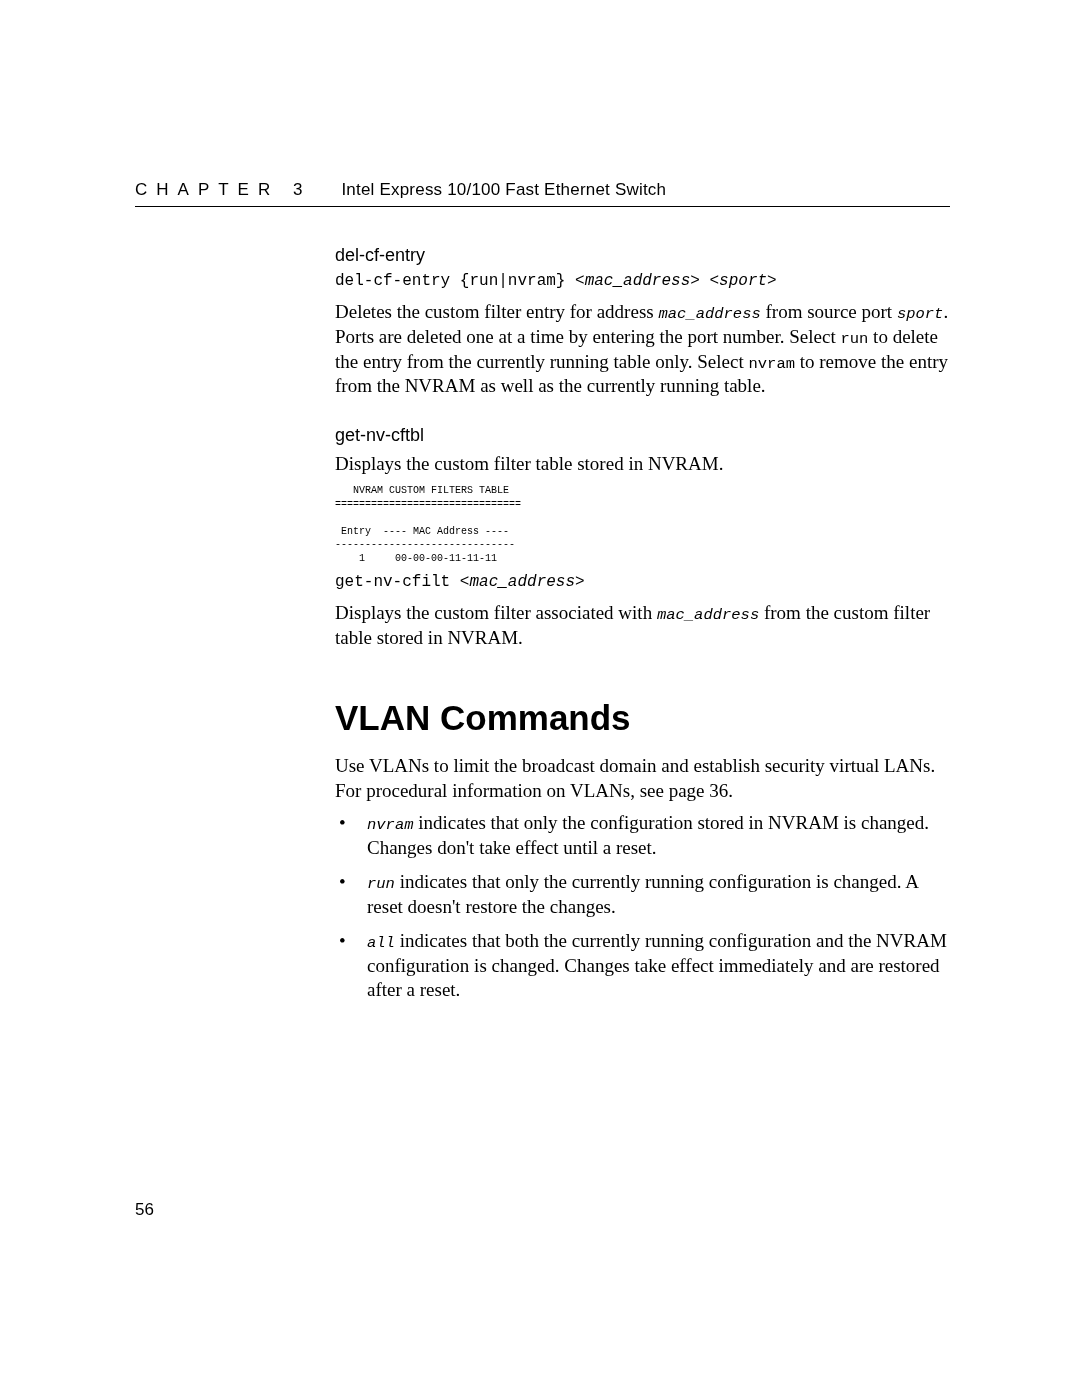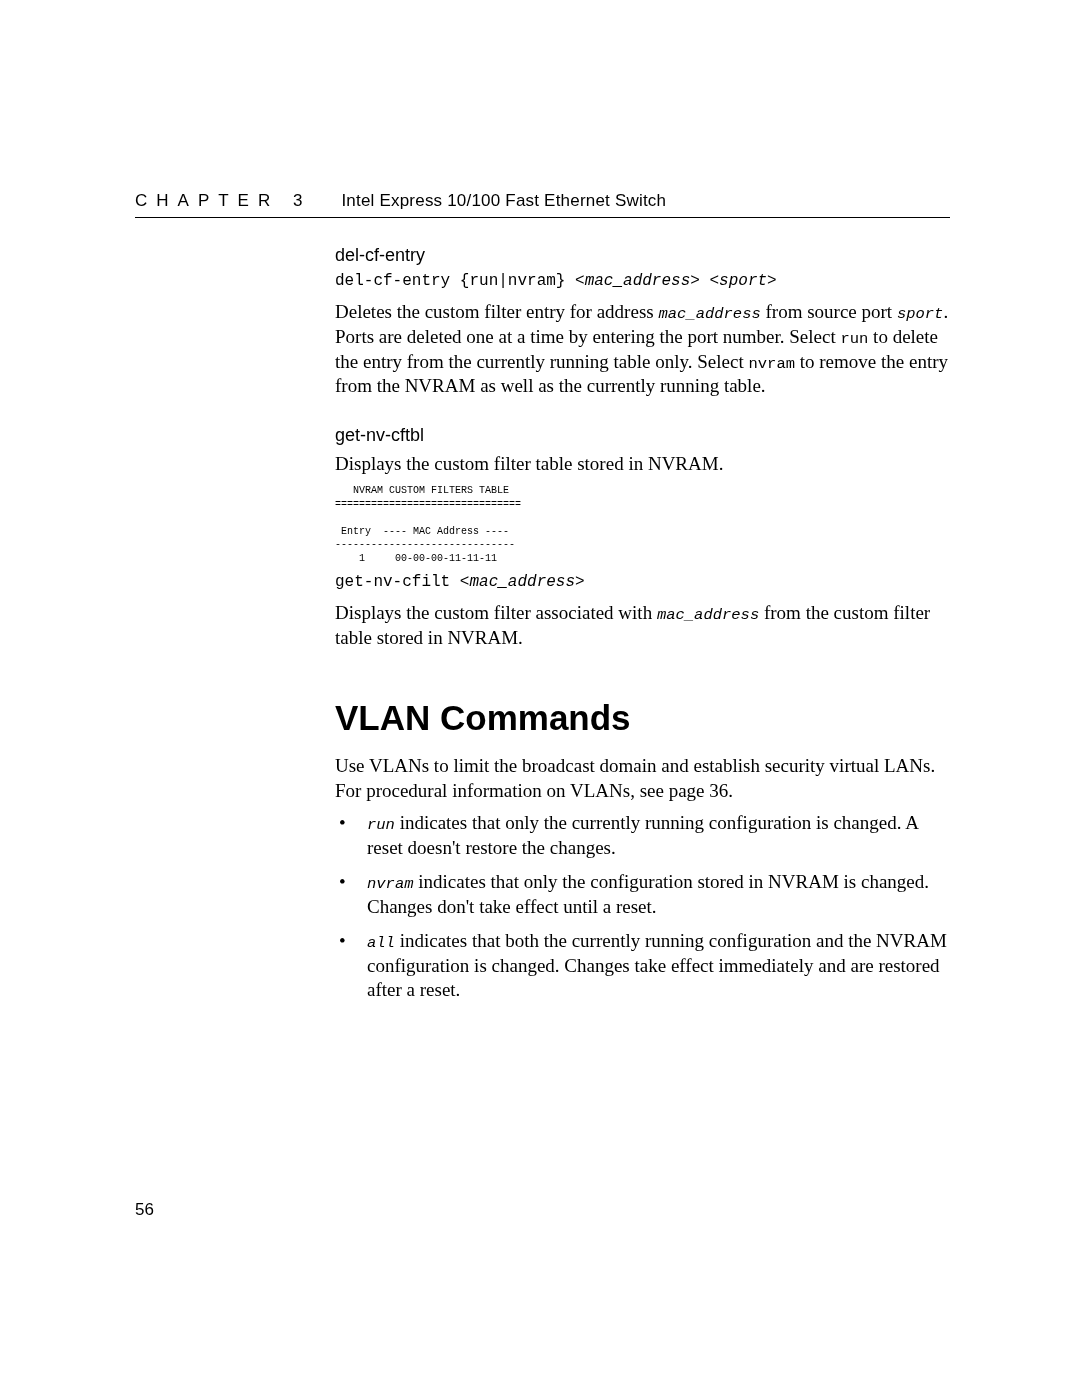--- a/index.html
+++ b/index.html
@@ -18,21 +18,20 @@
       position: absolute;
       top: 180px;
       left: 135px;
       right: 130px;
       display: flex;
       align-items: baseline;
       border-bottom: 1px solid #000;
       padding-bottom: 6px;
       font-family: Helvetica, Arial, sans-serif;
       font-size: 17px;
-      margin-top: 11px;
     }
     .header-chapter {
       letter-spacing: 9px;
       margin-right: 30px;
     }
     .header-title {
       letter-spacing: 0.2px;
     }
     .content {
       margin-top: 65px;
@@ -136,21 +135,21 @@
     1     00-00-00-11-11-11</div>
 
     <div class="cmd-syntax"><span>get-nv-cfilt &lt;</span><i>mac_address</i><span>&gt;</span></div>
     <p class="body-text">
       <span>Displays the custom filter associated with </span><span class="mono-italic">mac_address</span><span> from the custom filter table stored in NVRAM.</span>
     </p>
 
     <div class="section-heading">VLAN Commands</div>
     <p class="body-text">Use VLANs to limit the broadcast domain and establish security virtual LANs. For procedural information on VLANs, see page 36.</p>
     <ul class="bullets">
+      <li><span class="mono-italic">nvram</span><span> indicates that only the configuration stored in NVRAM is changed. Changes don't take effect until a reset.</span></li>
       <li><span class="mono-italic">run</span><span> indicates that only the currently running configuration is changed. A reset doesn't restore the changes.</span></li>
-      <li><span class="mono-italic">nvram</span><span> indicates that only the configuration stored in NVRAM is changed. Changes don't take effect until a reset.</span></li>
       <li><span class="mono-italic">all</span><span> indicates that both the currently running configuration and the NVRAM configuration is changed. Changes take effect immediately and are restored after a reset.</span></li>
     </ul>
 
   </div>
 </div>
 
 <div class="page-number">56</div>
 
 </body></html>

